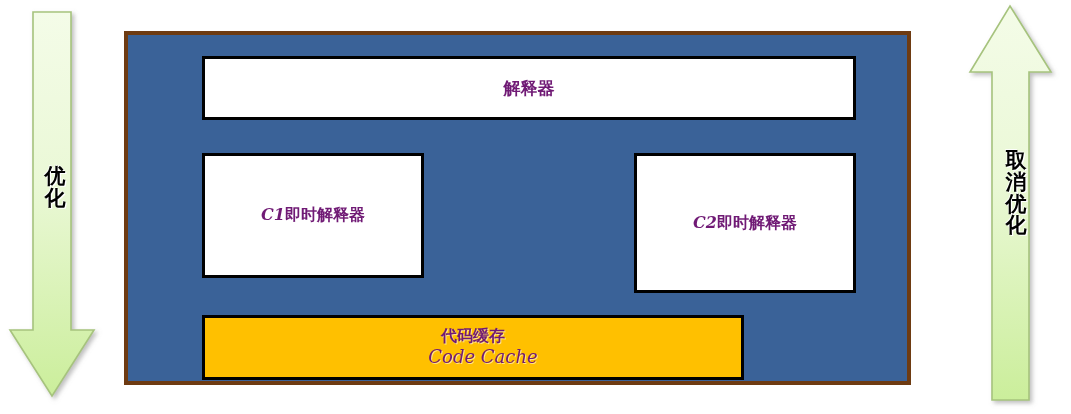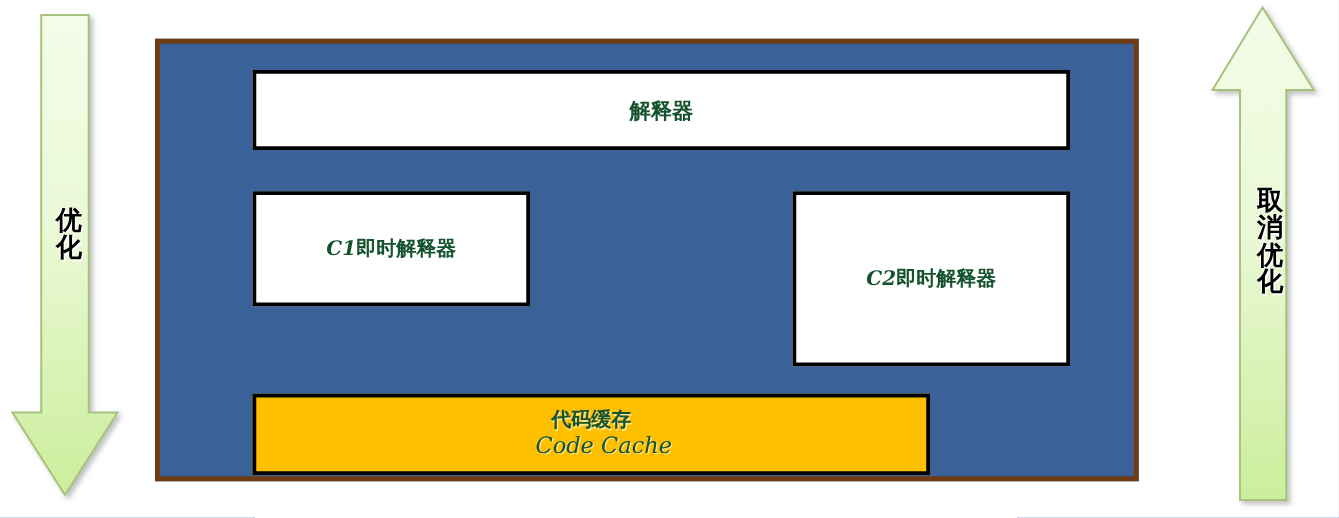--- a/index.html
+++ b/index.html
@@ -86,41 +86,41 @@
   #interpreter-box {
     left: 74px;
     top: 21px;
     width: 654px;
     height: 64px;
   }
   #c1-box {
     left: 74px;
     top: 118px;
     width: 222px;
-    height: 92px;
+    height: 125px;
   }
   #c2-box {
     left: 506px;
     top: 118px;
     width: 222px;
     height: 140px;
   }
   #code-cache-box {
     left: 74px;
     top: 280px;
     width: 542px;
     height: 65px;
     background: #FFC000;
     flex-direction: column;
   }
 
   .box-label {
     font-size: 17px;
     font-weight: bold;
-    color: #14532d;
+    color: #701a75;
     text-shadow: 1px 1px 0 rgba(255,255,255,0.55);
   }
   .box-label.script {
     font-family: "DejaVu Serif", "Liberation Serif", serif;
     font-style: italic;
     font-weight: normal;
     font-size: 18px;
     margin-left: 20px;
   }
   .jit-label {

